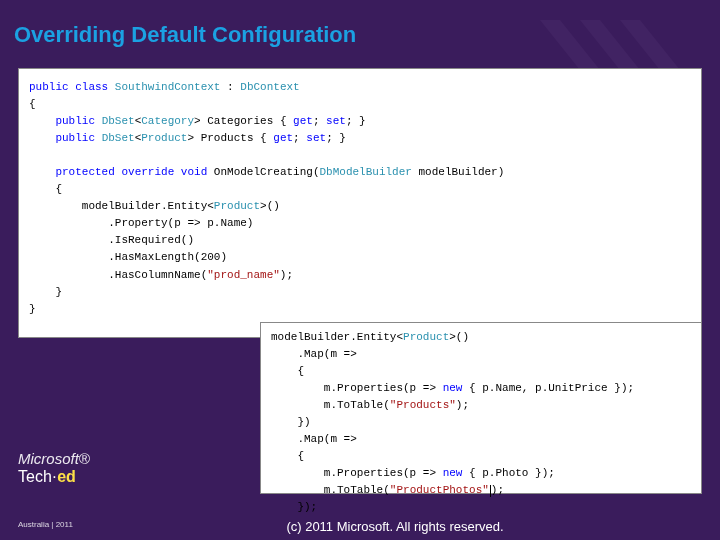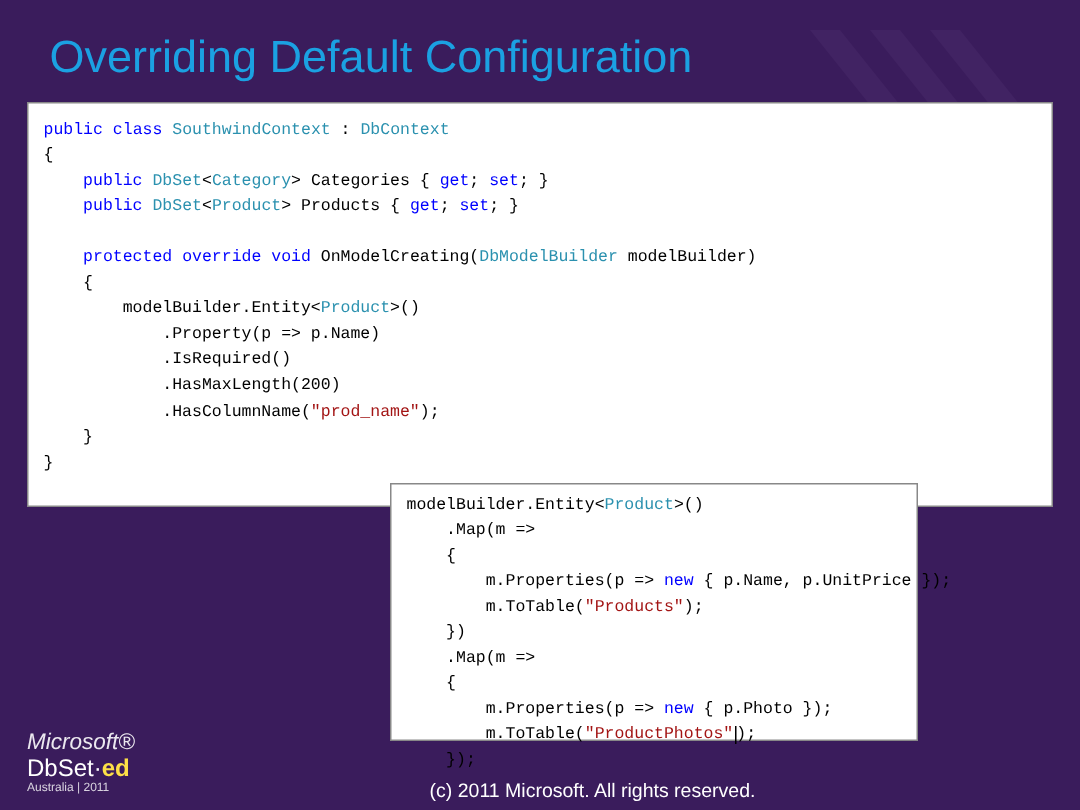--- a/index.html
+++ b/index.html
@@ -12,23 +12,23 @@
     overflow: hidden;
   }
   .bg-chevrons {
     position: absolute;
     top: 10px;
     right: 10px;
     opacity: 0.15;
   }
   .title {
     color: #1ba1e2;
-    font-size: 30px;
-    font-weight: 400;
-    padding: 22px 0 10px 33px;
+    font-size: 22px;
+    font-weight: 700;
+    padding: 22px 0 10px 14px;
   }
   .codebox {
     background: #ffffff;
     border: 1px solid #888;
     font-family: Consolas, "Courier New", monospace;
     font-size: 11px;
     line-height: 1.55;
     color: #000;
     white-space: pre;
     position: absolute;
@@ -36,21 +36,21 @@
   .codebox.upper {
     top: 68px;
     left: 18px;
     width: 684px;
     height: 270px;
     padding: 10px 10px;
   }
   .codebox.lower {
     top: 322px;
     left: 260px;
-    width: 352px;
+    width: 442px;
     height: 172px;
     padding: 6px 10px;
   }
   .kw { color: #0000ff; }
   .typ { color: #2b91af; }
   .str { color: #a31515; }
   .footer {
     position: absolute;
     bottom: 6px;
     left: 0;
@@ -64,21 +64,21 @@
     position: absolute;
     bottom: 10px;
     left: 18px;
     color: #fff;
     font-size: 10px;
     line-height: 1.1;
   }
   .logo .brand { font-style: italic; font-size: 15px; opacity: 0.9; }
   .logo .teched { font-size: 16px; font-weight: 300; }
   .logo .teched .ed { color: #fde047; font-weight: bold; }
-  .logo .sub { font-size: 8px; opacity: 0.8; }
+  .logo .sub { font-size: 8px; opacity: 0.8; margin-top: 36px; }
   .cursor {
     display: inline-block;
     width: 1px;
     height: 12px;
     background: #000;
     vertical-align: middle;
     margin-left: 1px;
   }
 </style>
 </head>
@@ -116,17 +116,17 @@
 <span>        m.ToTable(</span><span class="str">"Products"</span><span>);</span>
 <span>    })</span>
 <span>    .Map(m =&gt;</span>
 <span>    {</span>
 <span>        m.Properties(p =&gt; </span><span class="kw">new</span><span> { p.Photo });</span>
 <span>        m.ToTable(</span><span class="str">"ProductPhotos"</span><span class="cursor"></span><span>);</span>
 <span>    });</span></div>
 
 <div class="logo">
   <div class="brand">Microsoft®</div>
-  <div class="teched"><span>DbSet·</span><span class="ed">ed</span></div>
+  <div class="teched"><span>Tech·</span><span class="ed">ed</span></div>
   <div class="sub">Australia | 2011</div>
 </div>
 
 <div class="footer">(c) 2011 Microsoft. All rights reserved.</div>
 
 </body></html>

